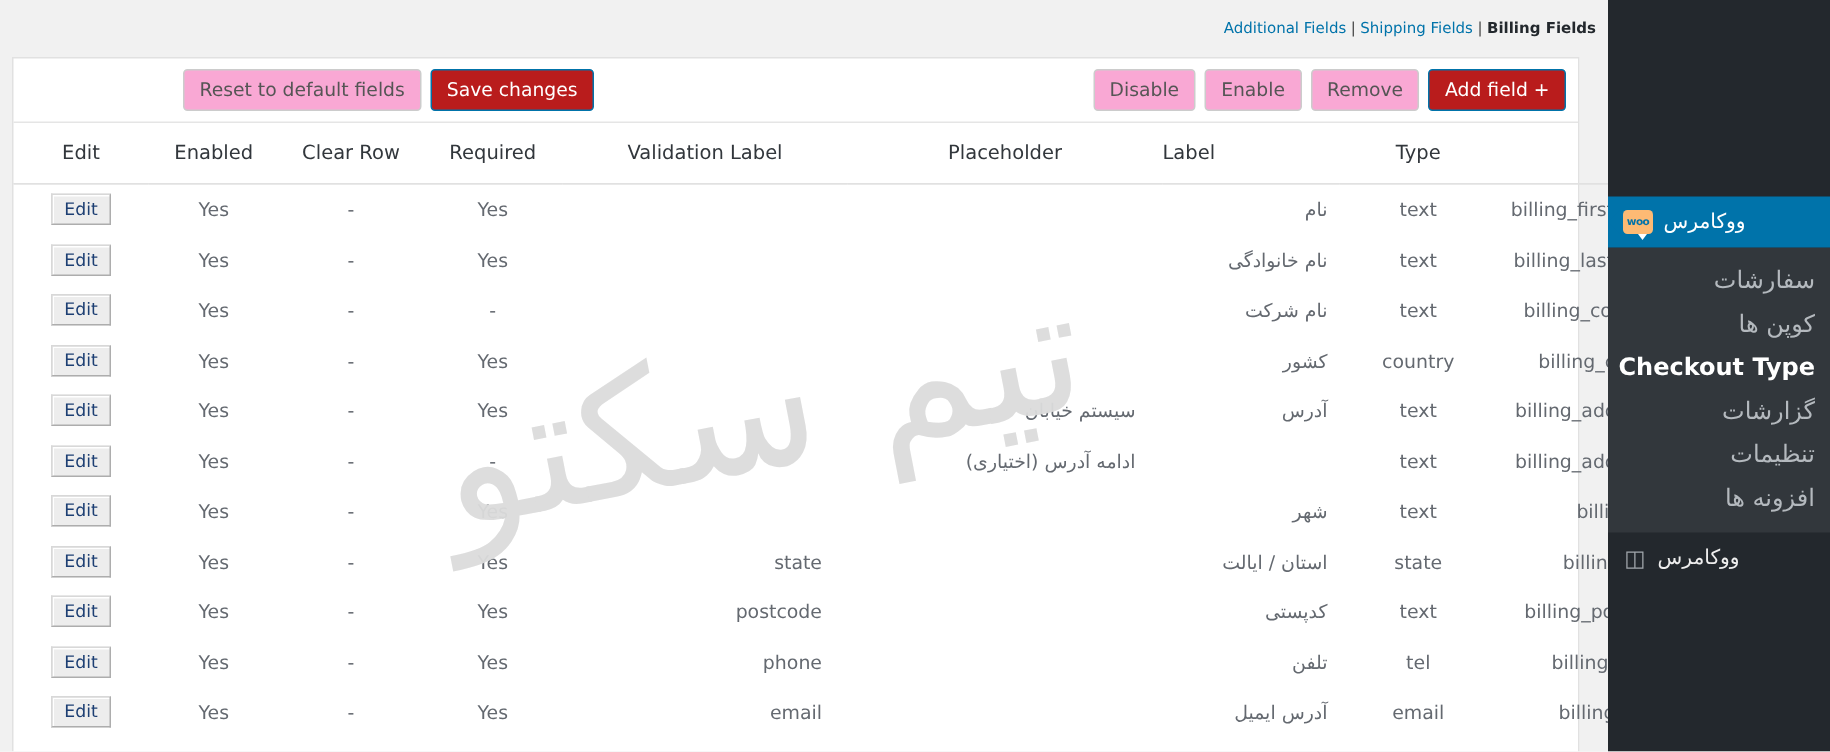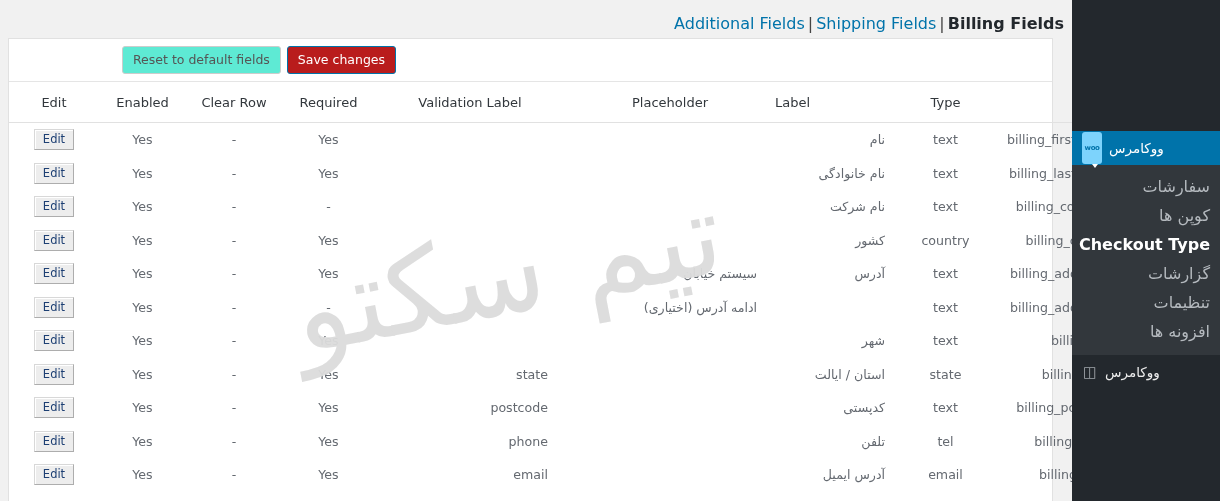--- a/index.html
+++ b/index.html
@@ -21,21 +21,21 @@
     left: 0; top: 0;
     width: 1072px; height: 501px;
     background: #f1f1f1;
     overflow: hidden;
   }
 
   
   .toplinks {
     position: absolute;
     right: 8px; top: 14px;
-    font-size: 16px;
+    font-size: 10px;
     white-space: nowrap;
     direction: ltr;
   }
   .toplinks a {
     color: #0073aa;
     text-decoration: none;
   }
   .toplinks .sep { color: #444; margin: 0 3px; }
   .toplinks .current {
     color: #23282d;
@@ -62,21 +62,21 @@
   }
   .btn {
     display: inline-block;
     font-family: "DejaVu Sans", "Liberation Sans", sans-serif;
     font-size: 12.5px;
     line-height: 26px;
     height: 28px;
     padding: 0 10px;
     border: 1px solid #ccc;
     border-radius: 3px;
-    background: #5eead4;
+    background: #f9a8d4;
     color: #555;
     box-sizing: border-box;
     cursor: pointer;
     vertical-align: middle;
     white-space: nowrap;
   }
   .btn.primary {
     background: #b91c1c;
     border-color: #0073aa;
     color: #fff;
@@ -200,22 +200,22 @@
     right: 100%;
     top: 50%;
     margin-top: -8px;
     margin-right: -8px;
     width: 0; height: 0;
     border-top: 8px solid transparent;
     border-bottom: 8px solid transparent;
     border-right: 8px solid #0073aa;
   }
   .woo-icon {
-    width: 20px; height: 32px;
-    background: #7dd3fc;
+    width: 20px; height: 16px;
+    background: #fdba74;
     border-radius: 3px;
     position: relative;
     flex: 0 0 auto;
     display: flex;
     align-items: center;
     justify-content: center;
     font-size: 7px;
     font-weight: bold;
     color: #0073aa;
     letter-spacing: -0.4px;
@@ -280,20 +280,23 @@
 
     <div class="toplinks">
       <a href="#">Additional Fields</a><span class="sep">|</span><a href="#">Shipping Fields</a><span class="sep">|</span><span class="current">Billing Fields</span>
     </div>
 
     <div class="card">
 
       <div class="toolbar">
         <div class="toolbar-left">
           <button class="btn">Reset to default fields</button><button class="btn primary">Save changes</button>
+        </div>
+        <div class="toolbar-right">
+          <button class="btn">Disable</button><button class="btn">Enable</button><button class="btn">Remove</button><button class="btn primary">Add field +</button>
         </div>
       </div>
 
       <table class="fields">
         <thead>
           <tr>
             <th class="c-edit">Edit</th>
             <th class="c-enab">Enabled</th>
             <th class="c-clear">Clear Row</th>
             <th class="c-req">Required</th>

